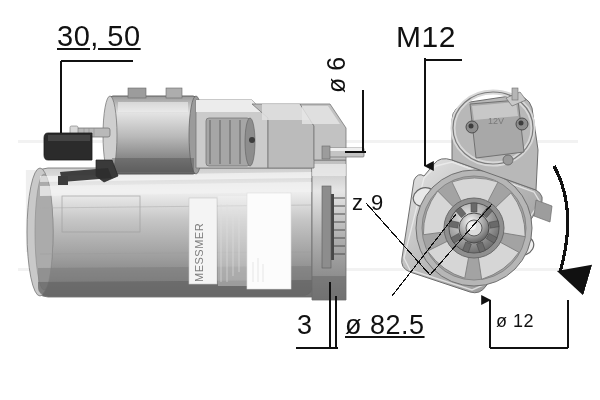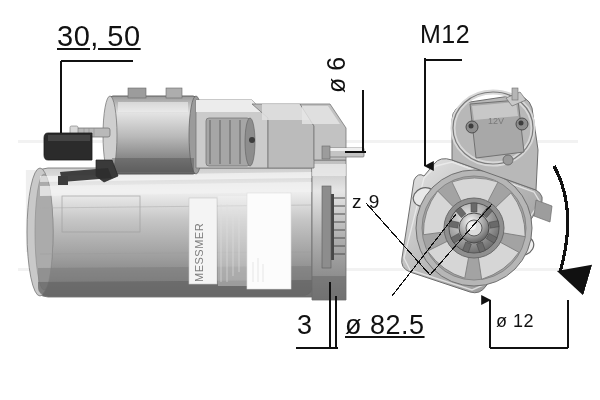--- a/index.html
+++ b/index.html
@@ -11,23 +11,23 @@
   #stage svg{position:absolute;left:0;top:0;}
   .dimlabel{
     position:absolute;
     font-family:"Liberation Sans", sans-serif;
     color:#111;
     white-space:nowrap;
     line-height:1;
     user-select:none;
   }
   .lbl-3050{left:57px;top:22px;font-size:29px;letter-spacing:0.5px;text-decoration:underline;}
-  .lbl-m12{left:420px;top:22px;font-size:25px;letter-spacing:0.5px;text-align:right;}
+  .lbl-m12{left:396px;top:22px;font-size:30px;letter-spacing:0.5px;text-align:right;}
   .lbl-d6{left:324px;top:93px;font-size:25px;transform:rotate(-90deg);transform-origin:left top;}
-  .lbl-z9{left:352px;top:192px;font-size:19px;letter-spacing:1px;}
+  .lbl-z9{left:352px;top:192px;font-size:22px;letter-spacing:1px;}
   .lbl-3{left:297px;top:312px;font-size:27px;}
   .lbl-d825{left:345px;top:312px;font-size:27px;letter-spacing:0.5px;text-decoration:underline;}
   .lbl-d12{left:496px;top:312px;font-size:18px;letter-spacing:0.5px;}
   .wm{
     position:absolute;
     font-family:"Liberation Sans", sans-serif;
     font-weight:bold;
     font-size:118px;
     color:#efefef;
     letter-spacing:4px;

